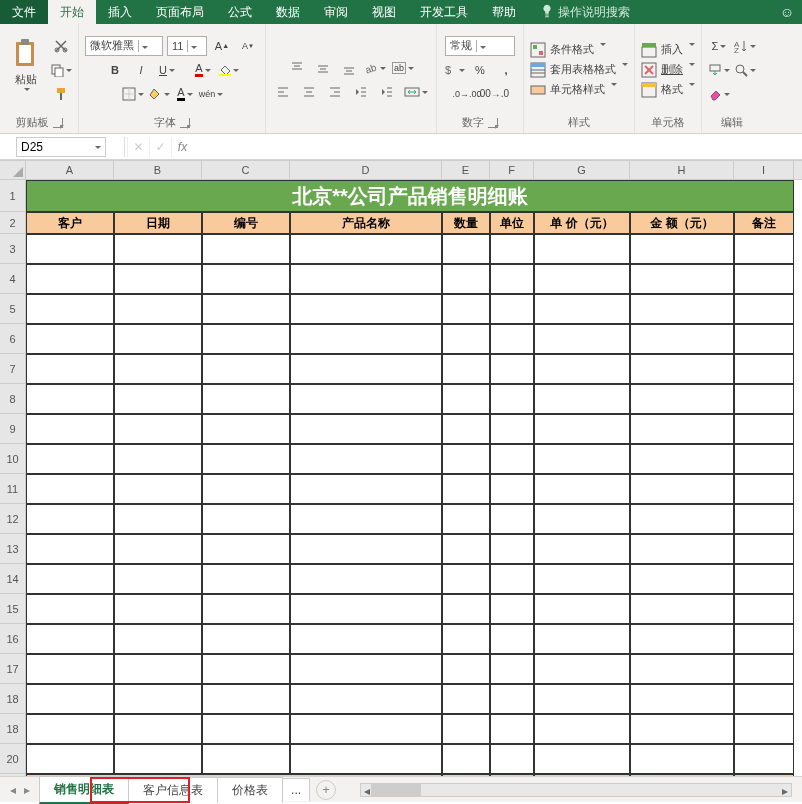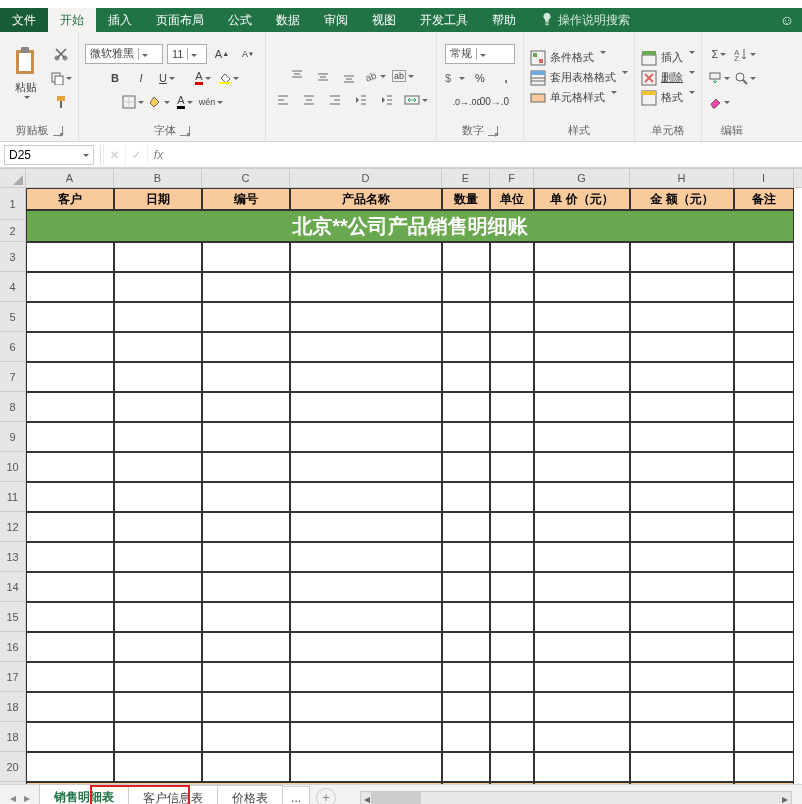--- a/index.html
+++ b/index.html
@@ -7,21 +7,20 @@
 
   
   .ribbon-tabs {
     height: 24px;
     background: #217346;
     display: flex;
     align-items: center;
     color: #fff;
     font-size: 12px;
     position: relative;
-    margin-top: 8px;
   }
   .tab-item { padding: 0 12px; height: 24px; line-height: 24px; cursor: pointer; }
   .tab-item.file { background: #185c37; }
   .tab-item.active { background: #f3f2f1; color: #217346; }
   .tell-me { display: flex; align-items: flex-start; margin-left: 12px; color: #d0e8d9; }
   .tell-me svg { margin-right: 4px; }
   .emoji { position: absolute; right: 8px; font-size: 14px; }
 
   
   .ribbon {
@@ -59,21 +58,21 @@
   
   .formula-bar {
     height: 26px;
     border-bottom: 1px solid #d4d4d4;
     display: flex;
     align-items: center;
     background: #fff;
     font-size: 12px;
   }
   .name-box {
-    width: 90px; height: 20px; border: 1px solid #ccc; margin: 0 4px;
+    width: 90px; height: 20px; border: 1px solid #ccc; margin: 0 16px;
     display: flex; align-items: center; padding: 0 4px; background: #fff;
     justify-content: space-between;
   }
   .name-box::after { content:"";border:3px solid transparent;border-top-color:#666;position:relative;top:2px; }
   .fx-btn { width:22px;height:20px;display:flex;align-items:center;justify-content:center;color:#888;cursor:pointer;border-left:1px solid #eee; }
   .fx-input { flex:1;height:20px;border:none;outline:none;padding:0 6px;background:#fff; }
   .fx-sep { width:1px;height:20px;background:#e0e0e0;margin:0 2px; }
 
   
   .sheet-area { position: relative; height: 616px; background: #fff; }
@@ -501,32 +500,32 @@
       <div style="height: 30px;">15</div>
       <div style="height: 30px;">16</div>
       <div style="height: 30px;">17</div>
       <div style="height: 30px;">18</div>
       <div style="height: 30px;">18</div>
       <div style="height: 30px;">20</div>
       <div style="height: 22px;">21</div>
     </div>
   <div class="cells" id="cells">
       <div class="cell-row">
+        <div class="cell title-row" style="width: 768px; height: 32px;">北京**公司产品销售明细账</div>
+      </div>
+      <div class="cell-row">
         <div class="cell header-cell" style="width: 88px; height: 22px;">客户</div>
         <div class="cell header-cell" style="width: 88px; height: 22px;">日期</div>
         <div class="cell header-cell" style="width: 88px; height: 22px;">编号</div>
         <div class="cell header-cell" style="width: 152px; height: 22px;">产品名称</div>
         <div class="cell header-cell" style="width: 48px; height: 22px;">数量</div>
         <div class="cell header-cell" style="width: 44px; height: 22px;">单位</div>
         <div class="cell header-cell" style="width: 96px; height: 22px;">单 价（元）</div>
         <div class="cell header-cell" style="width: 104px; height: 22px;">金 额（元）</div>
         <div class="cell header-cell" style="width: 60px; height: 22px;">备注</div>
-      </div>
-      <div class="cell-row">
-        <div class="cell title-row" style="width: 768px; height: 32px;">北京**公司产品销售明细账</div>
       </div>
       <div class="cell-row">
         <div class="cell data-cell" style="width: 88px; height: 30px;"></div>
         <div class="cell data-cell" style="width: 88px; height: 30px;"></div>
         <div class="cell data-cell" style="width: 88px; height: 30px;"></div>
         <div class="cell data-cell" style="width: 152px; height: 30px;"></div>
         <div class="cell data-cell" style="width: 48px; height: 30px;"></div>
         <div class="cell data-cell" style="width: 44px; height: 30px;"></div>
         <div class="cell data-cell" style="width: 96px; height: 30px;"></div>
         <div class="cell data-cell" style="width: 104px; height: 30px;"></div>

